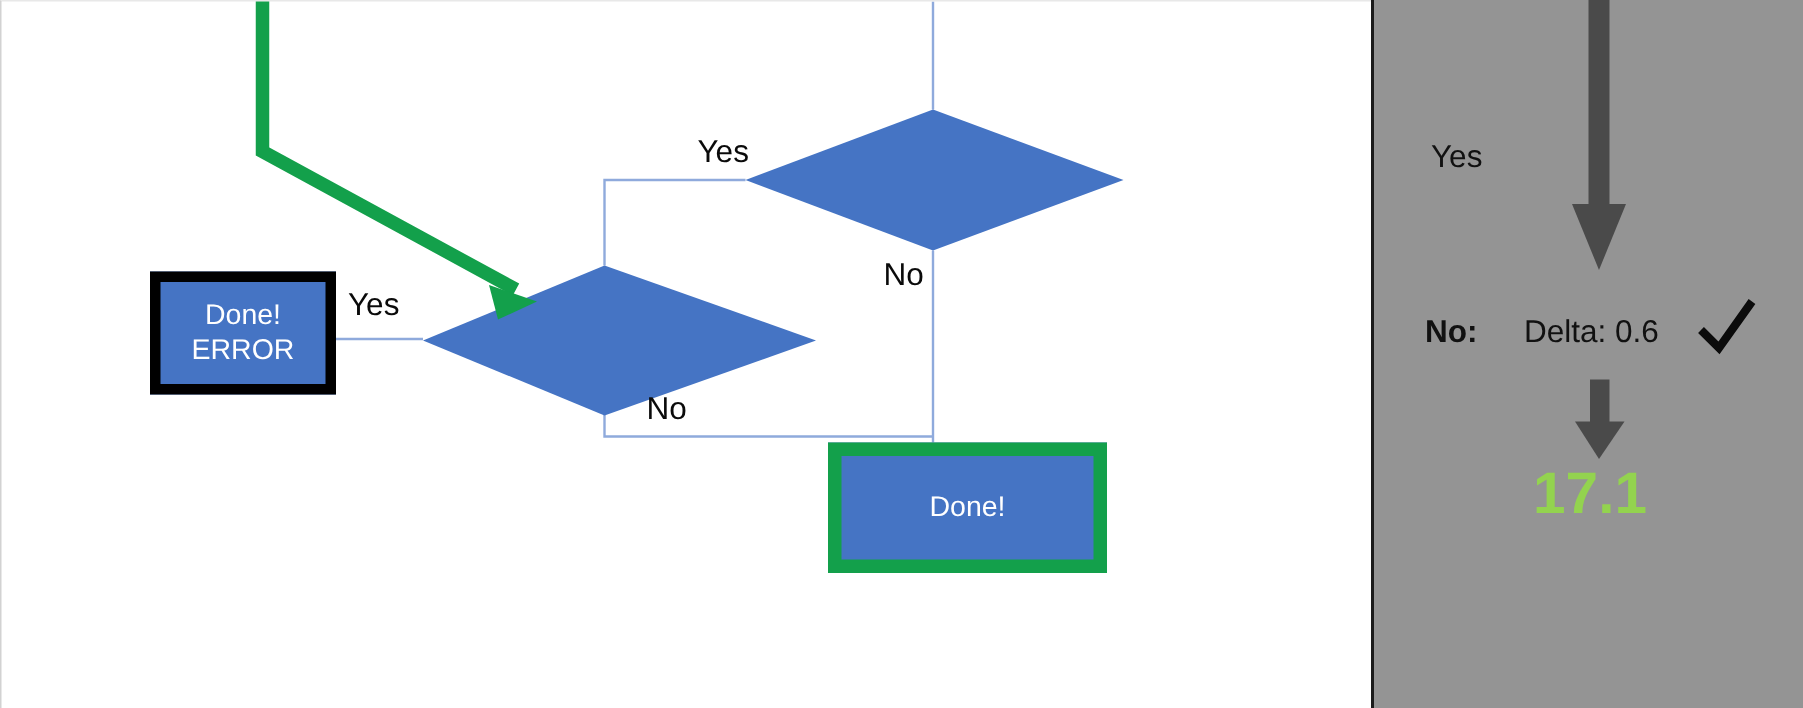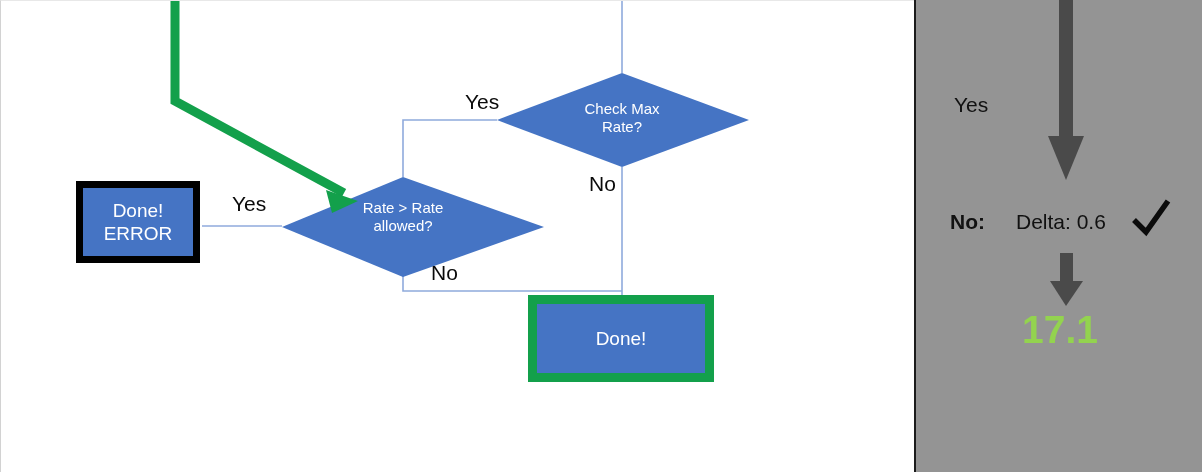--- a/index.html
+++ b/index.html
@@ -55,20 +55,21 @@
     position: absolute;
     box-sizing: border-box;
     display: flex;
     align-items: center;
     justify-content: center;
     background: #4574c4;
     color: #ffffff;
     text-align: center;
     line-height: 1.22;
     white-space: pre-line;
+    margin-left: 24px;
   }
   #box-done-error {
     left: 75px;
     top: 180px;
     width: 124px;
     height: 82px;
     border: 7px solid #000000;
     font-size: 19px;
   }
   #box-done {
@@ -150,25 +151,21 @@
       <polygon points="621,72 748,119 621,166 496,119" fill="#4574c4"></polygon>
 
       <polygon points="402,176 543,226 402,276 281,226" fill="#4574c4"></polygon>
 
       <g>
         <path d="M174,-6 L174,100 L343,192" stroke="#13a04b" stroke-width="9" fill="none" stroke-linejoin="miter" stroke-linecap="butt"></path>
         <polygon points="357,200 325,189 331,212" fill="#13a04b"></polygon>
       </g>
     </svg>
 
-    <div class="node-label" style="left:536px; top:99px; width:170px; font-size:15px;">Check Max
-Rate?</div>
-
-    <div class="node-label" style="left:322px; top:198px; width:160px; font-size:15px;">Rate &gt; Rate
-allowed?</div>
+
 
     <div class="proc-box" id="box-done-error">Done!
 ERROR</div>
 
     <div class="proc-box" id="box-done">Done!</div>
 
     <div class="edge-label" style="left:464px; top:90px;">Yes</div>
 
     <div class="edge-label" style="left:588px; top:172px;">No</div>
 

